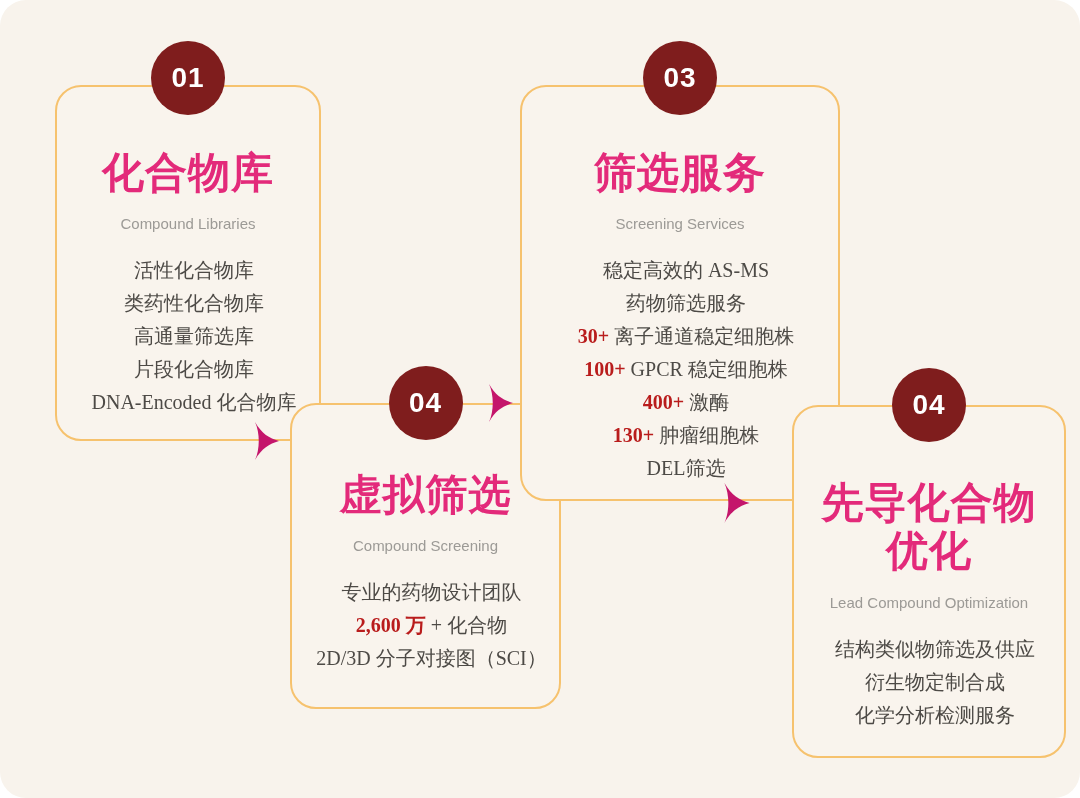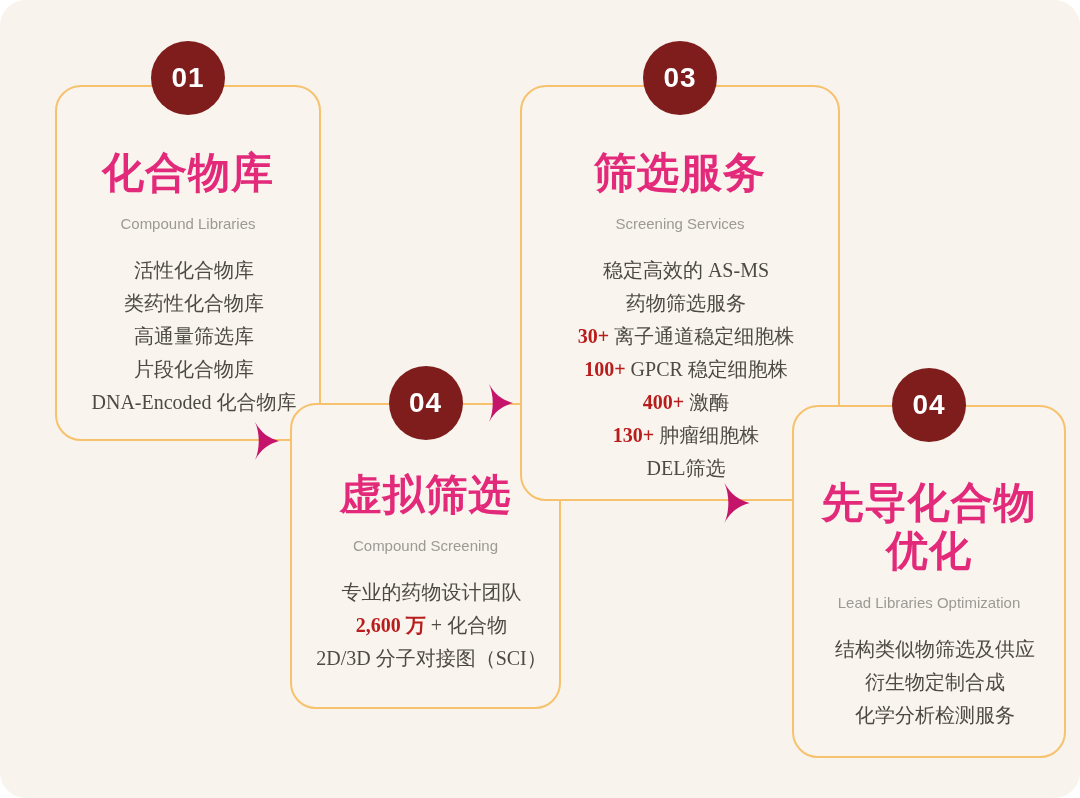--- a/index.html
+++ b/index.html
@@ -101,21 +101,21 @@
         <li><strong>400+</strong> 激酶</li>
         <li><strong>130+</strong> 肿瘤细胞株</li>
         <li>DEL筛选</li>
       </ul>
   </div>
 
   <div class="card card-4">
     <div class="badge badge-mid">04</div>
     <h2 class="card-title">先导化合物
 优化</h2>
-    <div class="card-subtitle">Lead Libraries Optimization</div>
+    <div class="card-subtitle">Lead Compound Optimization</div>
     <ul class="card-items">
         <li>结构类似物筛选及供应</li>
         <li>衍生物定制合成</li>
         <li>化学分析检测服务</li>
       </ul>
   </div>
 
   <div class="arrowhead" style="left:254px;top:421px;">
     <svg width="26" height="40" viewBox="0 0 26 40">
       <path d="M1,1 C8,13 15,17 25,20 C15,23 8,27 1,39 C6,28 6,12 1,1 Z" fill="#c4156b"></path>

